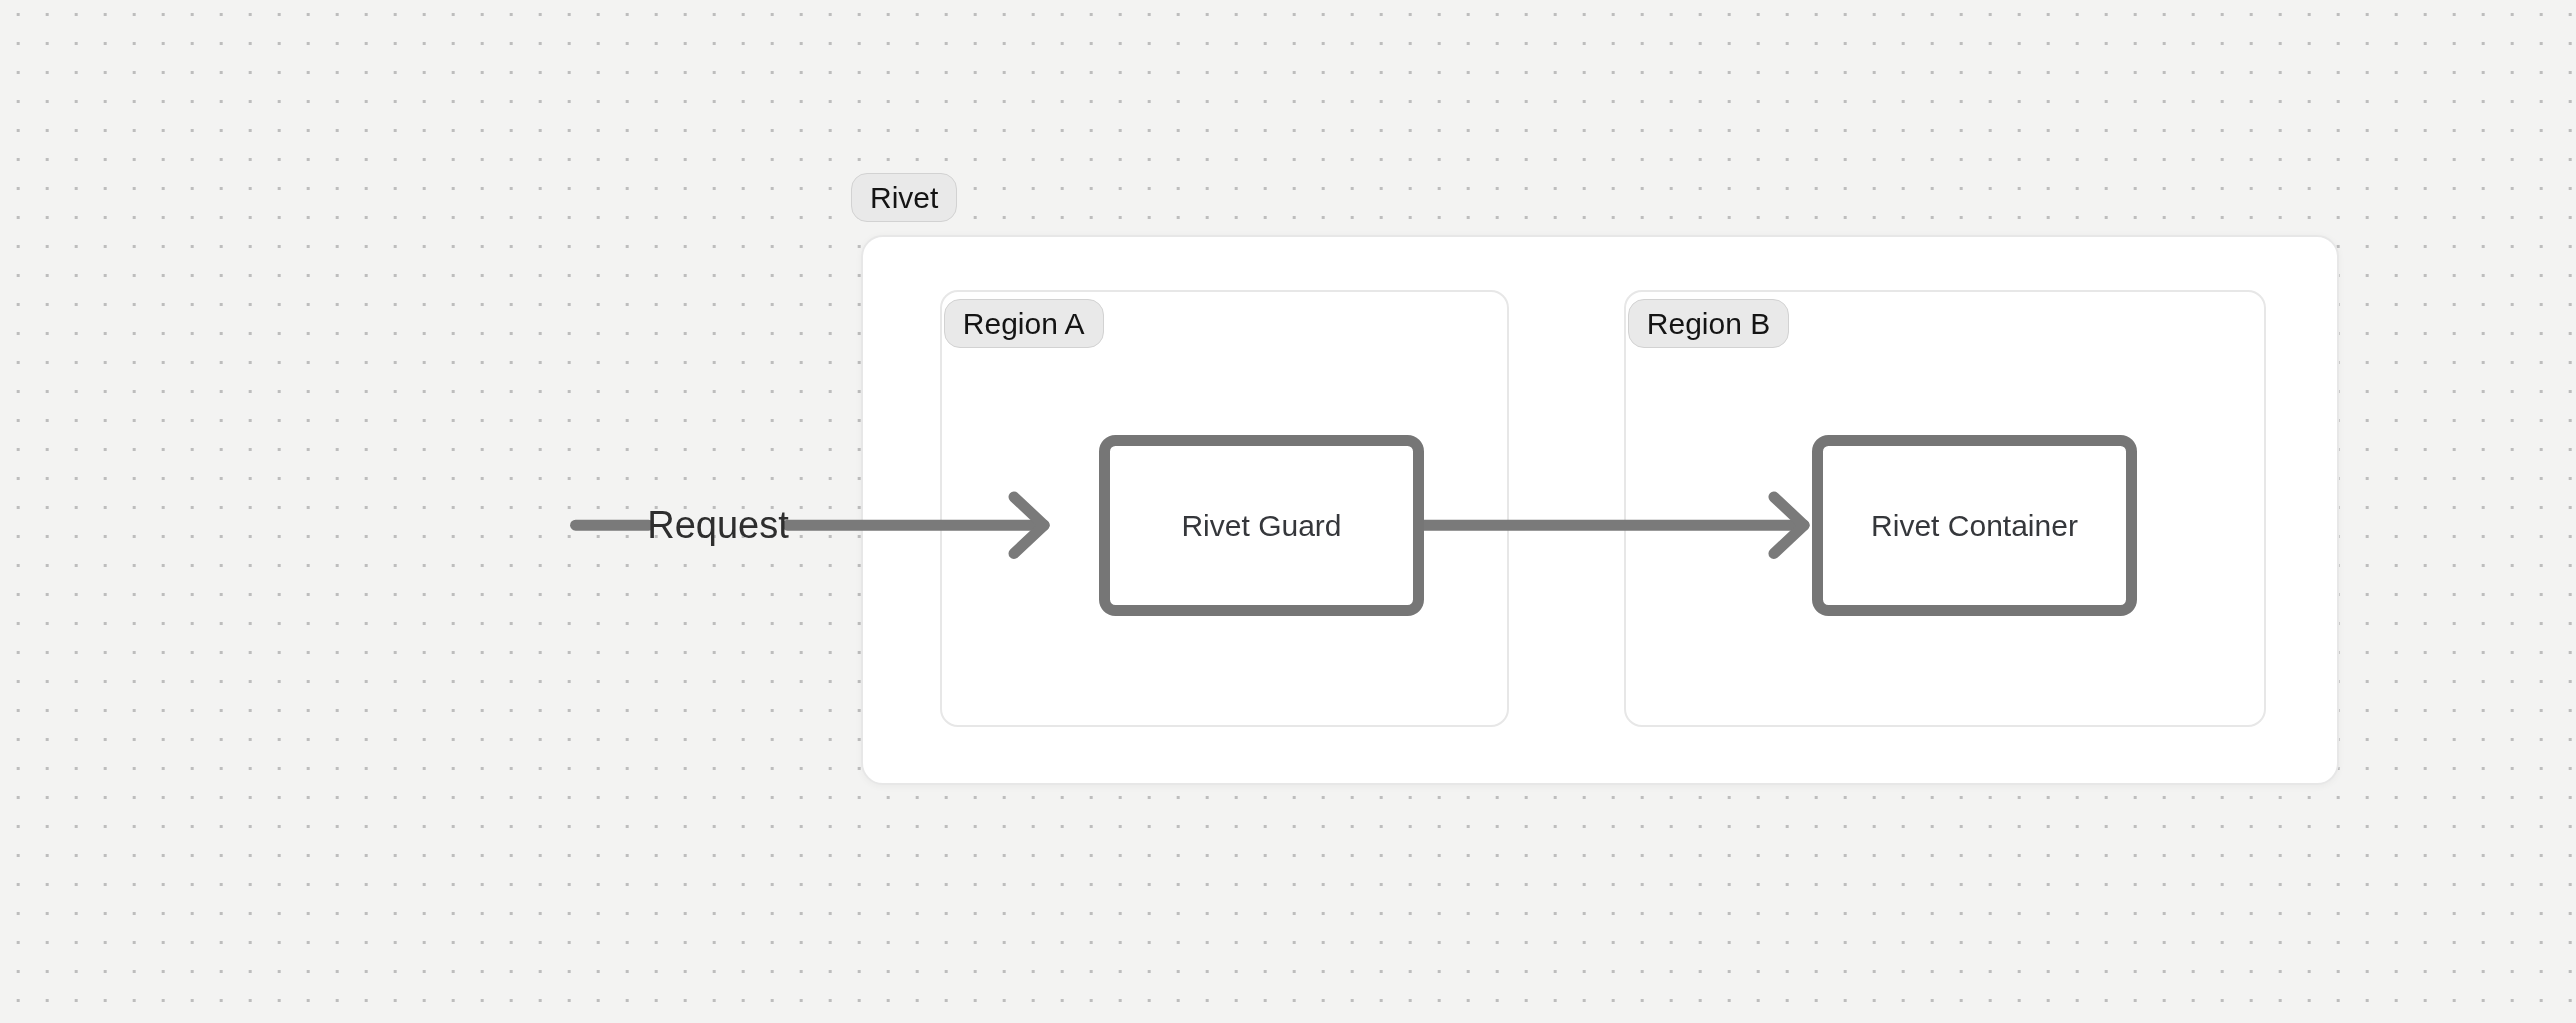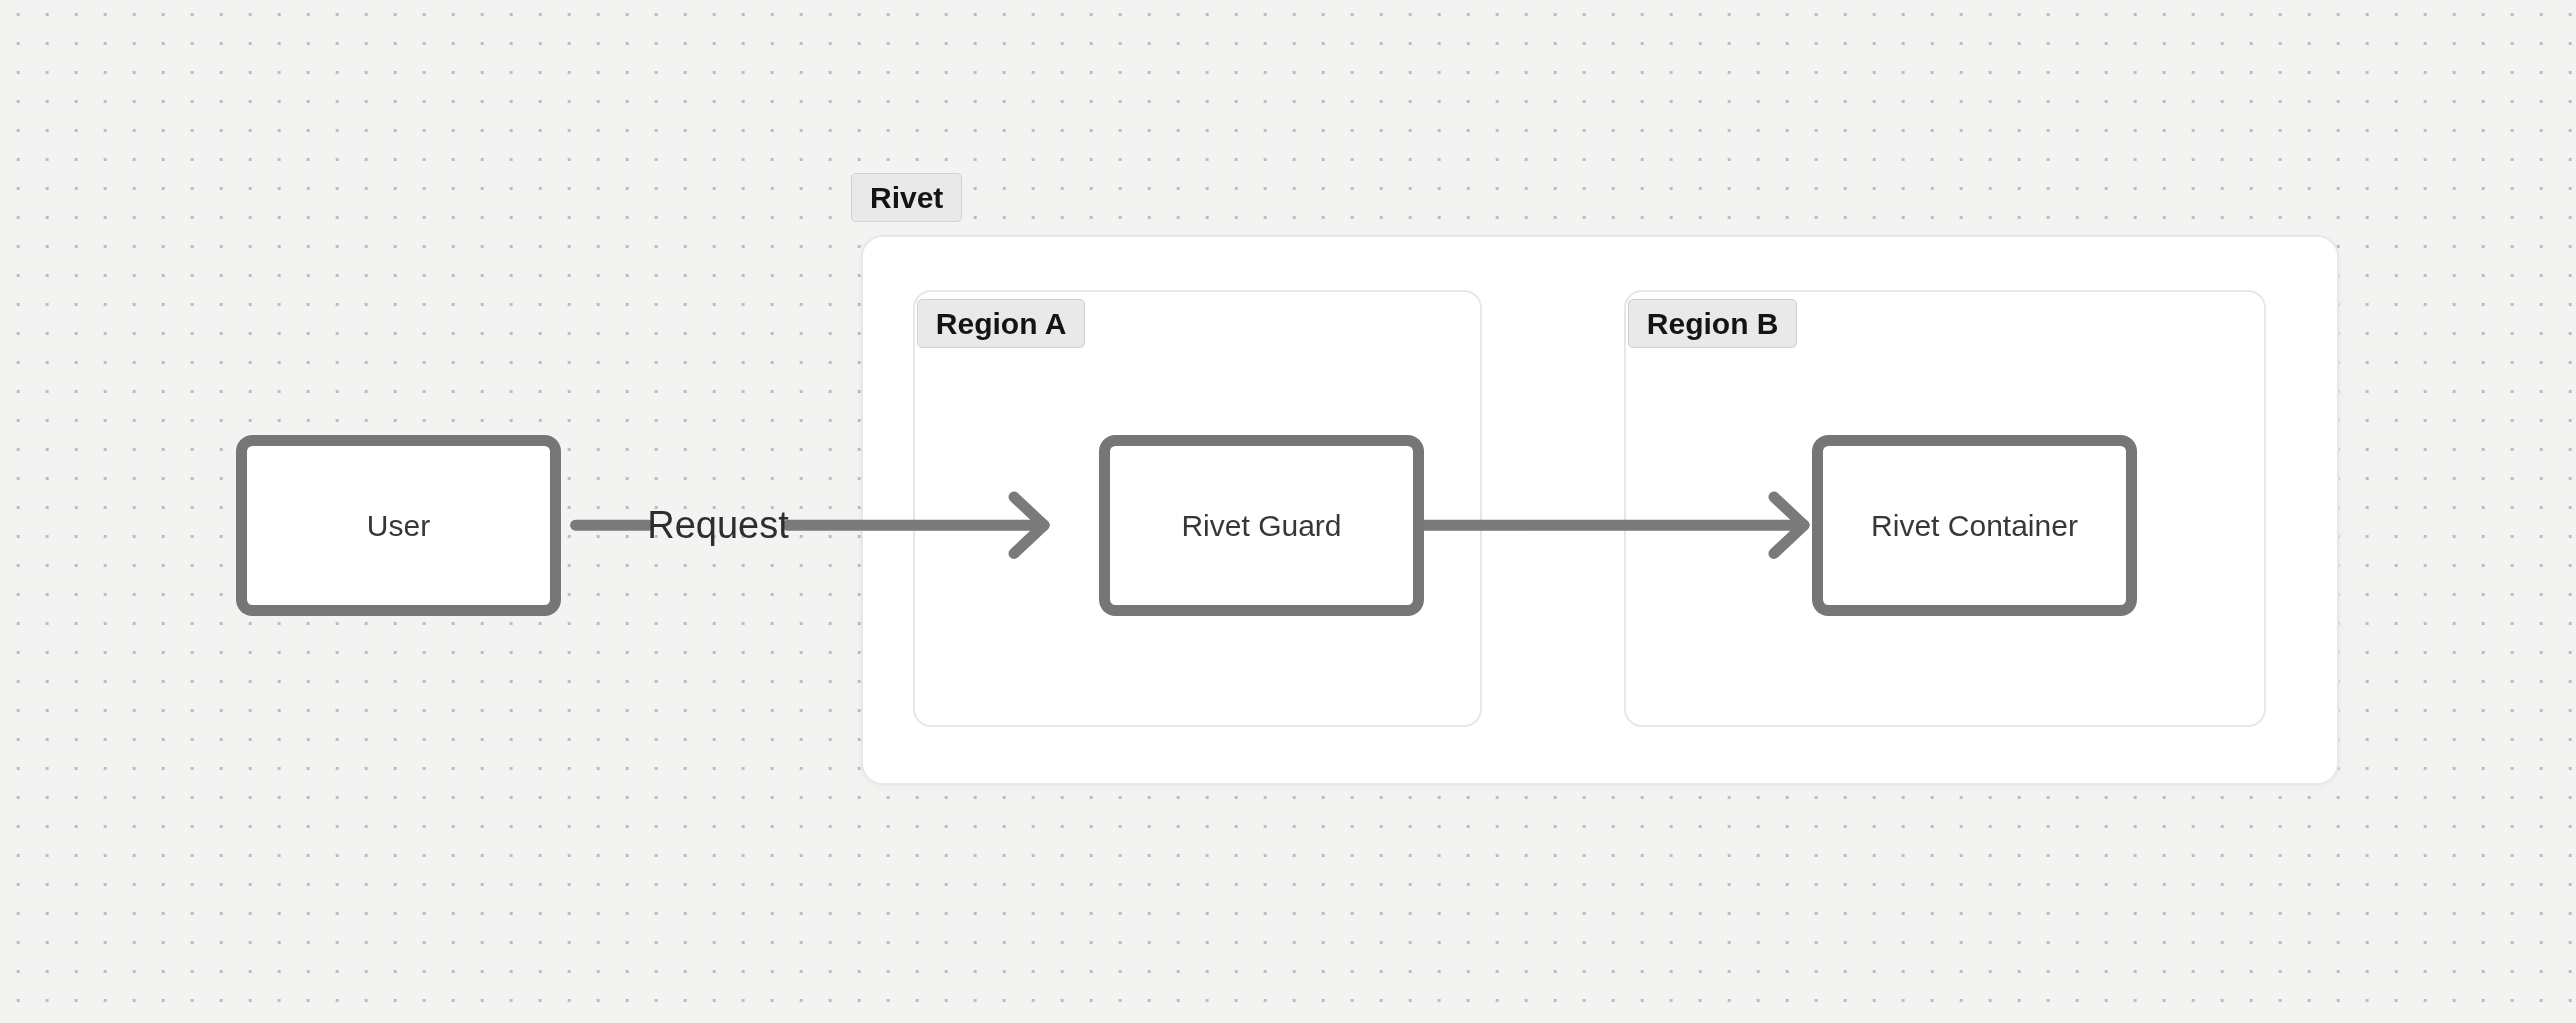--- a/index.html
+++ b/index.html
@@ -33,29 +33,29 @@
     position:absolute;
     background:var(--group-bg);
     border:2.7px solid var(--group-border);
   }
   .group-rivet{
     left:861px;top:235px;width:1478px;height:550px;
     border-radius:22px;
     box-shadow:0 1.8px 7.3px rgba(0,0,0,0.04);
   }
   .region{border-radius:18px;}
-  .region-a{left:913px;top:290px;width:569px;height:437px;}
+  .region-a{left:940px;top:290px;width:569px;height:437px;}
   .region-b{left:1624px;top:290px;width:642px;height:437px;}
   .pill{
     display:inline-flex;align-items:center;justify-content:center;
     padding:4.6px 18px;
     background:var(--pill-bg);
     border:1.8px solid var(--pill-border);
-    border-radius:5px;
-    font-size:30px;font-weight:700;line-height:1.25;
+    border-radius:16px;
+    font-size:30px;font-weight:400;line-height:1.25;
     color:var(--pill-text);
     white-space:nowrap;
   }
   .pill-rivet{position:absolute;left:851px;top:173px;}
   .pill-region{position:absolute;left:1.8px;top:7.3px;}
   .edges{position:absolute;left:0;top:0;width:2576px;height:1023px;}
   .edge-line,.edge-head{
     fill:none;
     stroke:var(--edge);
     stroke-width:12;
@@ -117,23 +117,20 @@
     <g>
       <path class="edge-line" d="M 1520 575 L 1975 575"></path>
       <path class="edge-head" d="M 1942 544 L 1975 575 L 1942 606"></path>
     </g>
   </svg>
 
   <div class="edge-label">
     <span>Request</span>
   </div>
 
-  <div class="node node-user">
-    <span class="node-text">User</span>
-  </div>
 
   <div class="node node-rivet-guard">
     <span class="node-text">Rivet Guard</span>
   </div>
 
   <div class="node node-rivet-container">
     <span class="node-text">Rivet Container</span>
   </div>
 
 </div>

